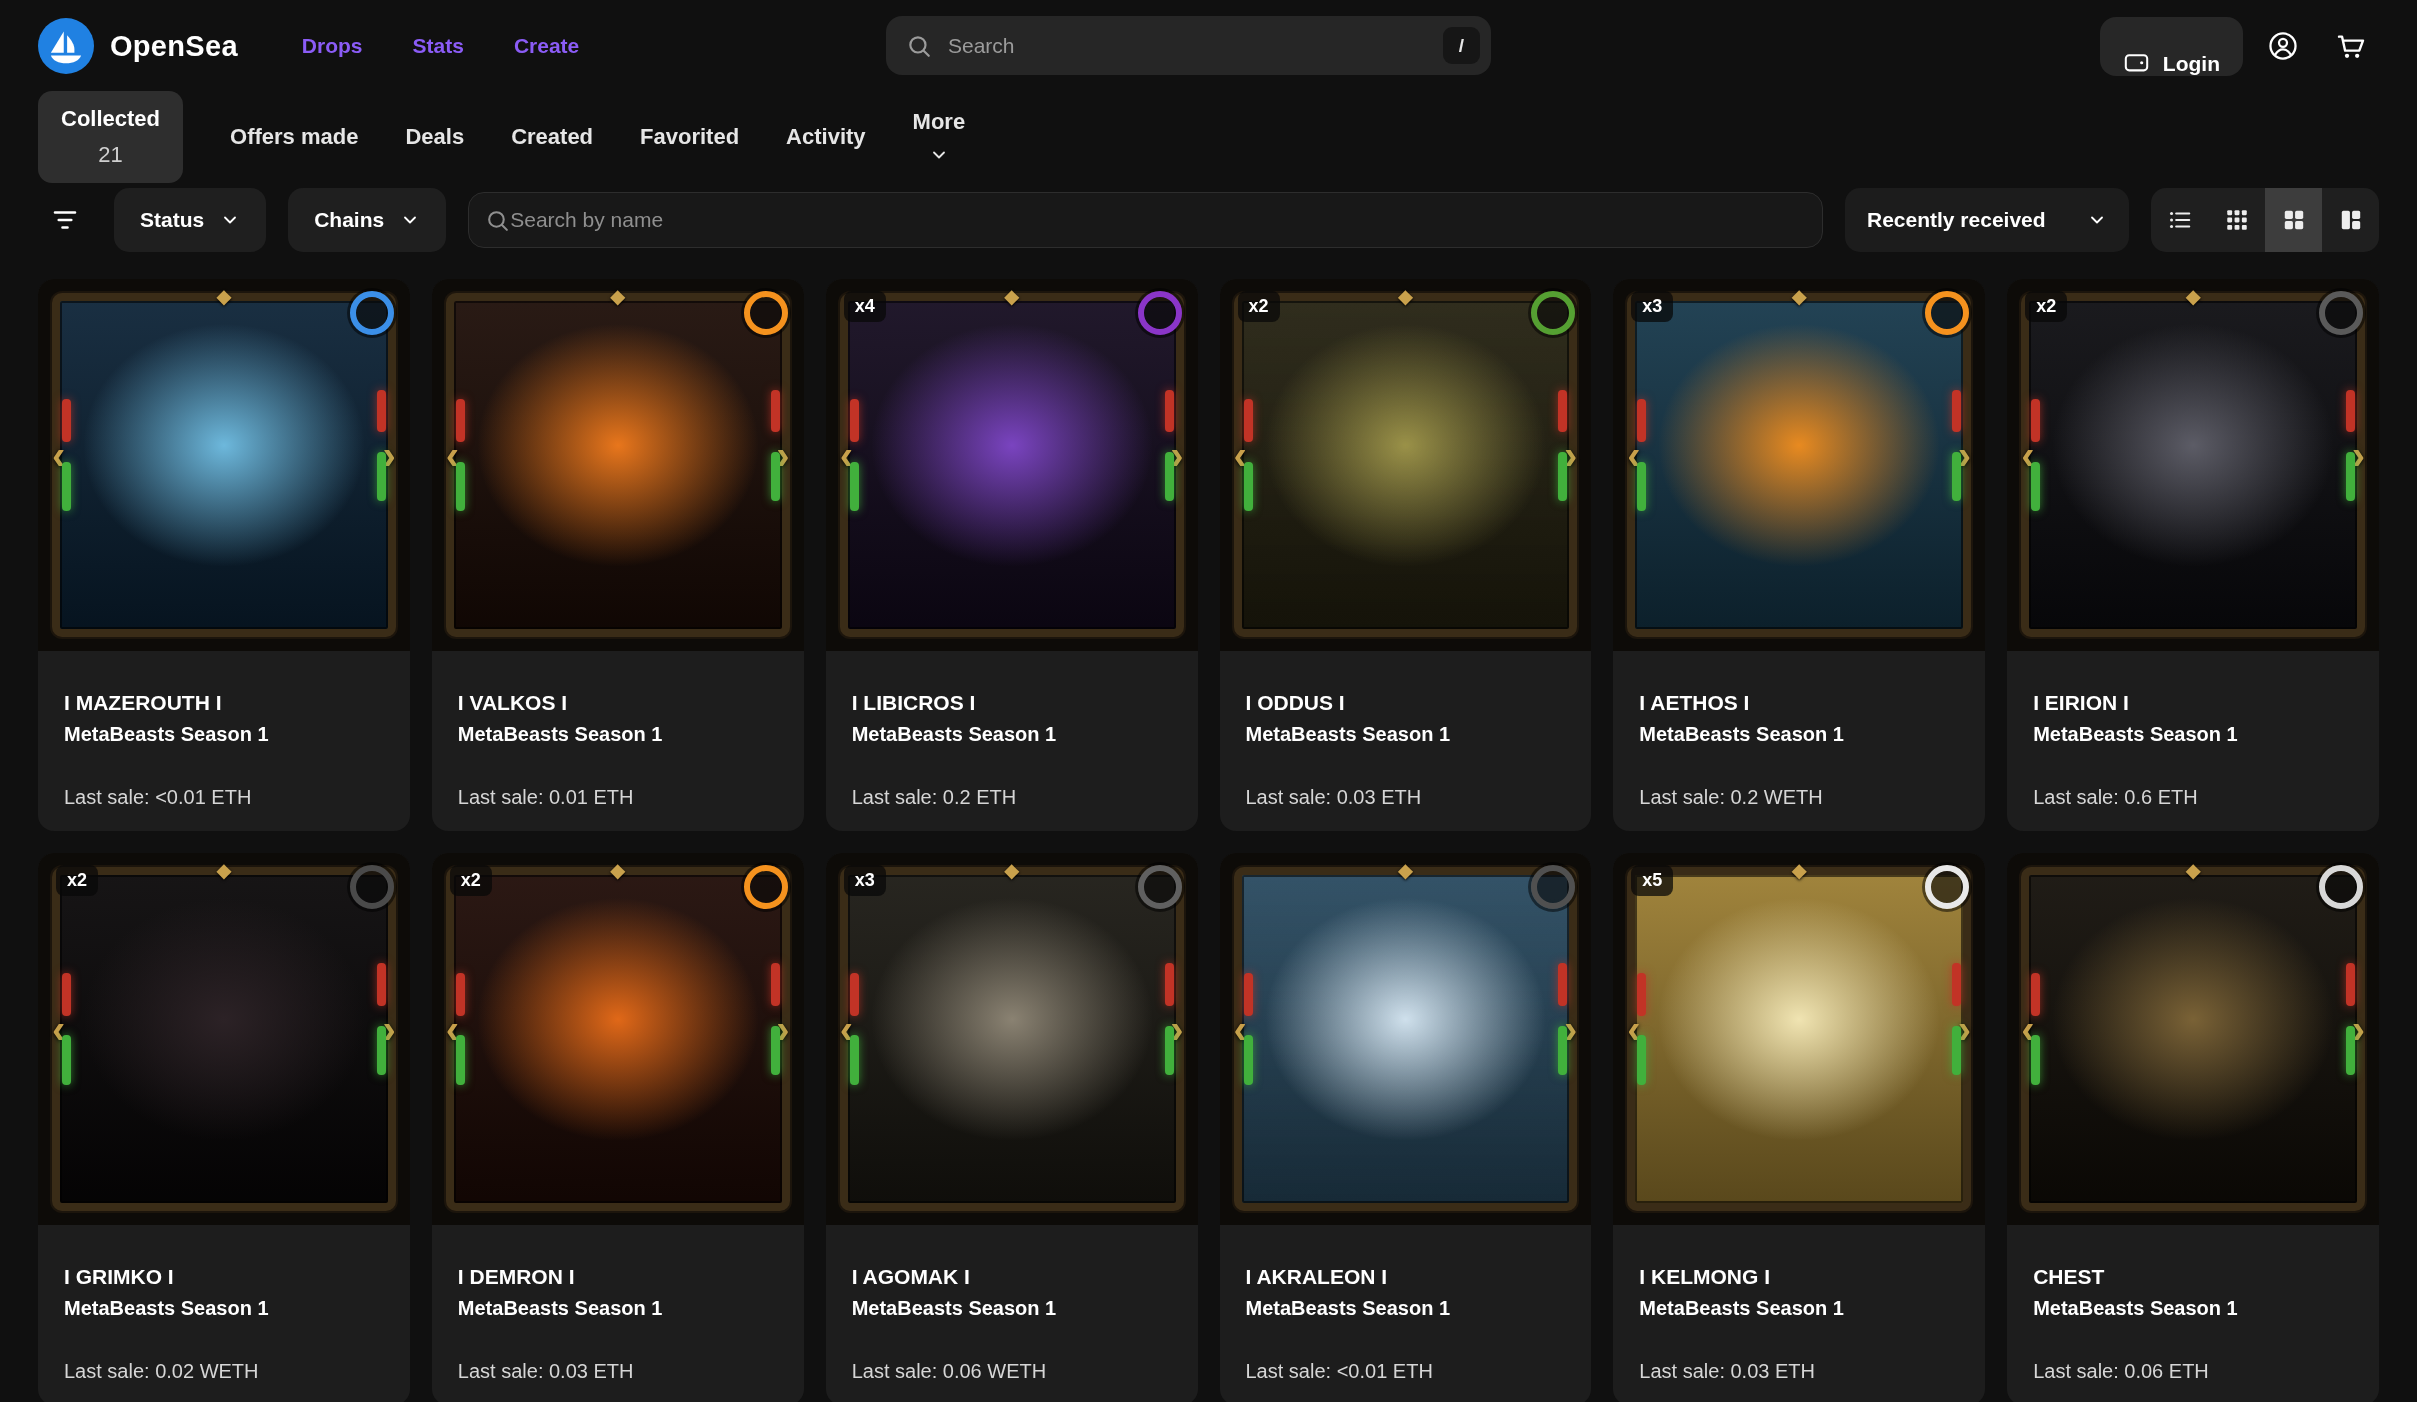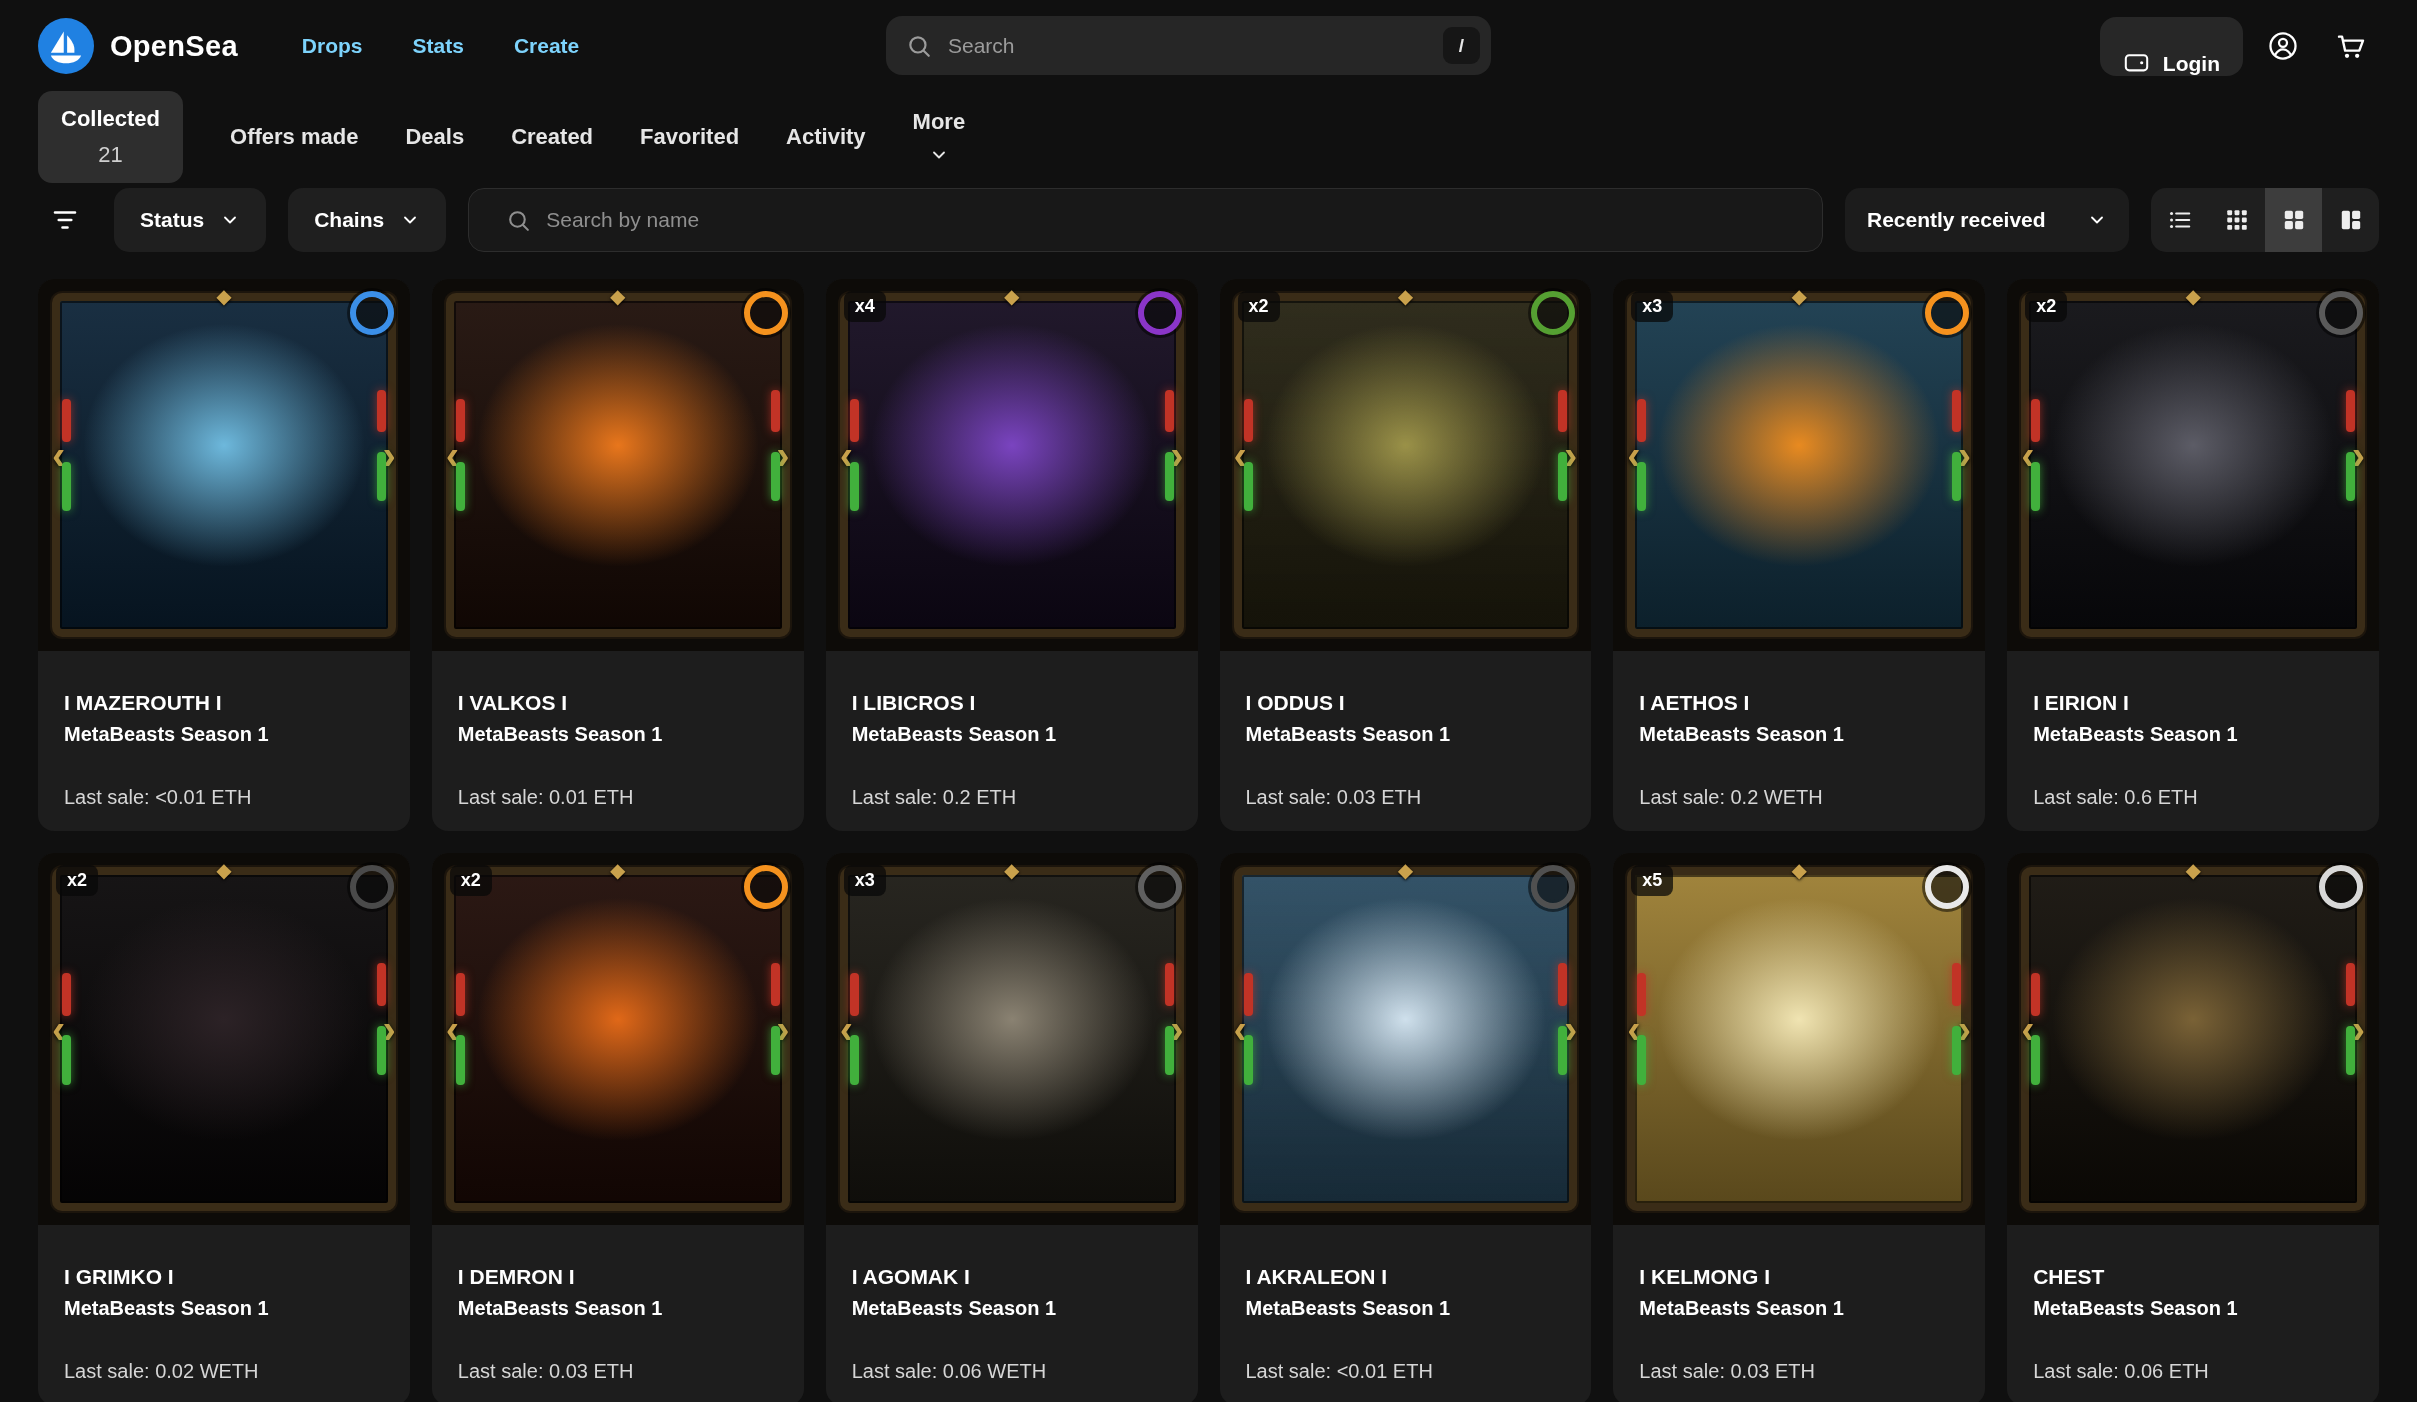--- a/index.html
+++ b/index.html
@@ -8,21 +8,21 @@
     background:#101010; color:#fff;
     font-family:"Liberation Sans","DejaVu Sans",sans-serif;
   }
   svg { display:block; }
 
   
   .navbar { position:relative; display:flex; align-items:center; height:92px; padding:0 38px; }
   .logo { width:56px; height:56px; flex:0 0 auto; }
   .brand { font-size:29px; font-weight:700; margin-left:16px; letter-spacing:.3px; }
   .nav-links { display:flex; gap:50px; margin-left:64px; }
-  .nav-link { font-size:21px; font-weight:600; color:#7dd3fc; cursor:pointer; white-space:nowrap; }
+  .nav-link { font-size:21px; font-weight:600; color:#8b5cf6; cursor:pointer; white-space:nowrap; }
   .nav-search { position:absolute; left:886px; top:16px; width:605px; height:59px;
     display:flex; align-items:center; gap:16px; background:#262626; border-radius:16px; padding:0 11px 0 20px; }
   .nav-search svg { color:#9b9b9b; }
   .nav-search input { flex:1; background:transparent; border:0; outline:0; color:#fff; font-size:21px; font-family:Liberation Sans, sans-serif; }
   .nav-search input::placeholder { color:#9b9b9b; }
   .shortcut-key { width:37px; height:37px; border-radius:9px; background:#161616; color:#e8e8e8;
     display:flex; align-items:center; justify-content:center; font-size:19px; font-weight:600; }
   .nav-right { margin-left:auto; display:flex; align-items:center; gap:12px; }
   .login-btn { display:flex; align-items:flex-end; gap:13px; height:59px; padding:0 23px;
     background:#272727; border-radius:16px; font-size:21px; font-weight:600; cursor:pointer; }
@@ -34,22 +34,22 @@
   .tab { font-size:22px; font-weight:600; color:#e6e6e6; cursor:pointer; display:flex; align-items:center; gap:10px; white-space:nowrap;flex-direction:column; }
   .tab.active { background:#2e2e2e; border-radius:14px; padding:15px 23px; color:#fff; font-weight:700; }
   .tab .count { font-weight:500; color:#cfcfcf; }
   .tab svg { color:#e6e6e6; }
 
   
   .toolbar { display:flex; align-items:center; gap:22px; padding:0 38px; margin-top:18px; height:64px; }
   .filter-btn { width:54px; height:64px; display:flex; align-items:center; justify-content:center; cursor:pointer; color:#fff; }
   .pill { display:flex; align-items:center; gap:16px; height:64px; padding:0 26px;
     background:#1f1f1f; border-radius:15px; font-size:21px; font-weight:700; cursor:pointer; white-space:nowrap; }
-  .name-search { flex:1; height:64px; background:#181818; border:1px solid #2d2d2d; border-radius:16px;
-    display:flex; align-items:center; gap:15px; padding:0 37px; }
+  .name-search { flex:1; height:56px; background:#181818; border:1px solid #2d2d2d; border-radius:16px;
+    display:flex; align-items:center; padding:0 16px; }
   .name-search svg { color:#8f8f8f; }
   .name-search input { flex:1; background:transparent; border:0; outline:0; color:#fff; font-size:21px; font-family:inherit; }
   .name-search input::placeholder { color:#8f8f8f; }
   .sort-select { width:284px; height:64px; padding:0 22px; background:#1c1c1c; border-radius:15px;
     display:flex; align-items:center; justify-content:space-between; font-size:21px; font-weight:600; cursor:pointer; }
   .view-toggles { display:flex; height:64px; background:#1f1f1f; border-radius:15px; overflow:hidden; }
   .toggle { width:57px; display:flex; align-items:center; justify-content:center; cursor:pointer; color:#ededed; }
   .toggle.active { background:#3d3d3d; }
 
   

